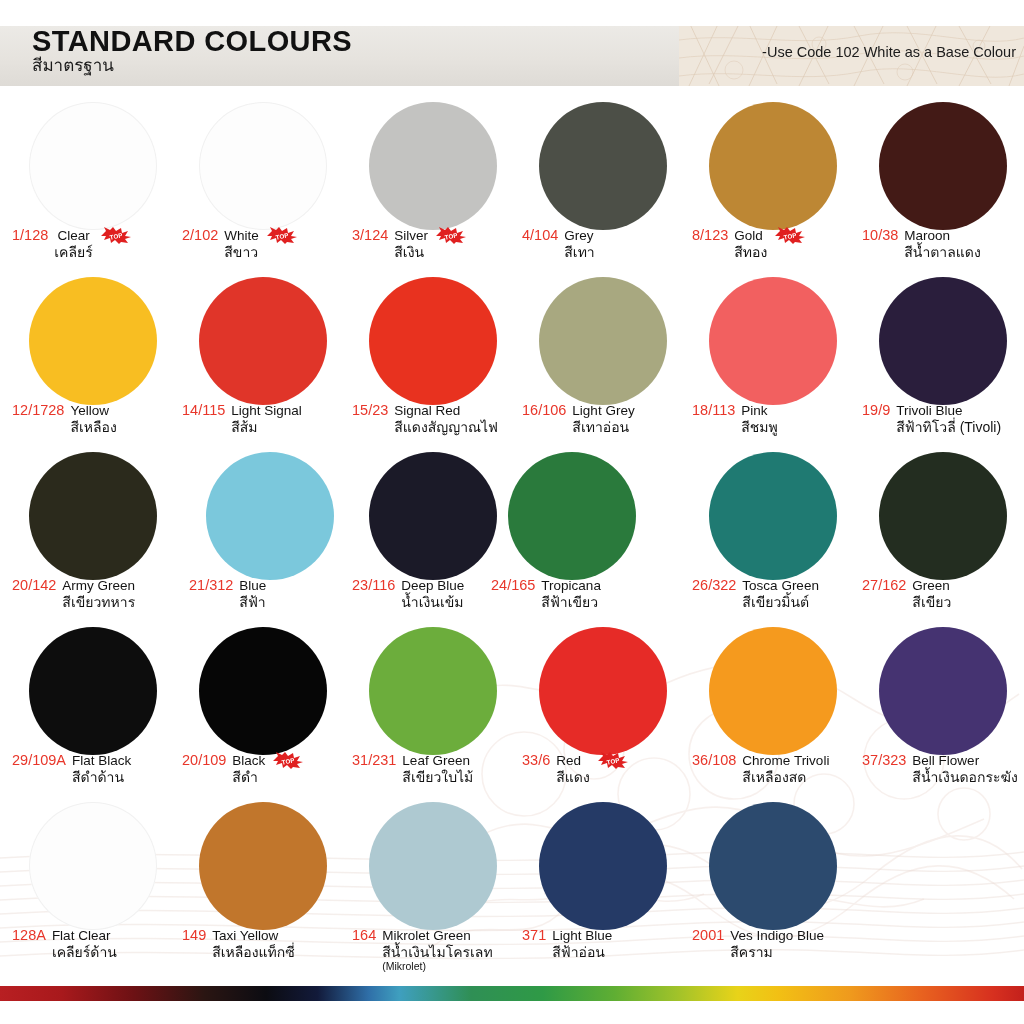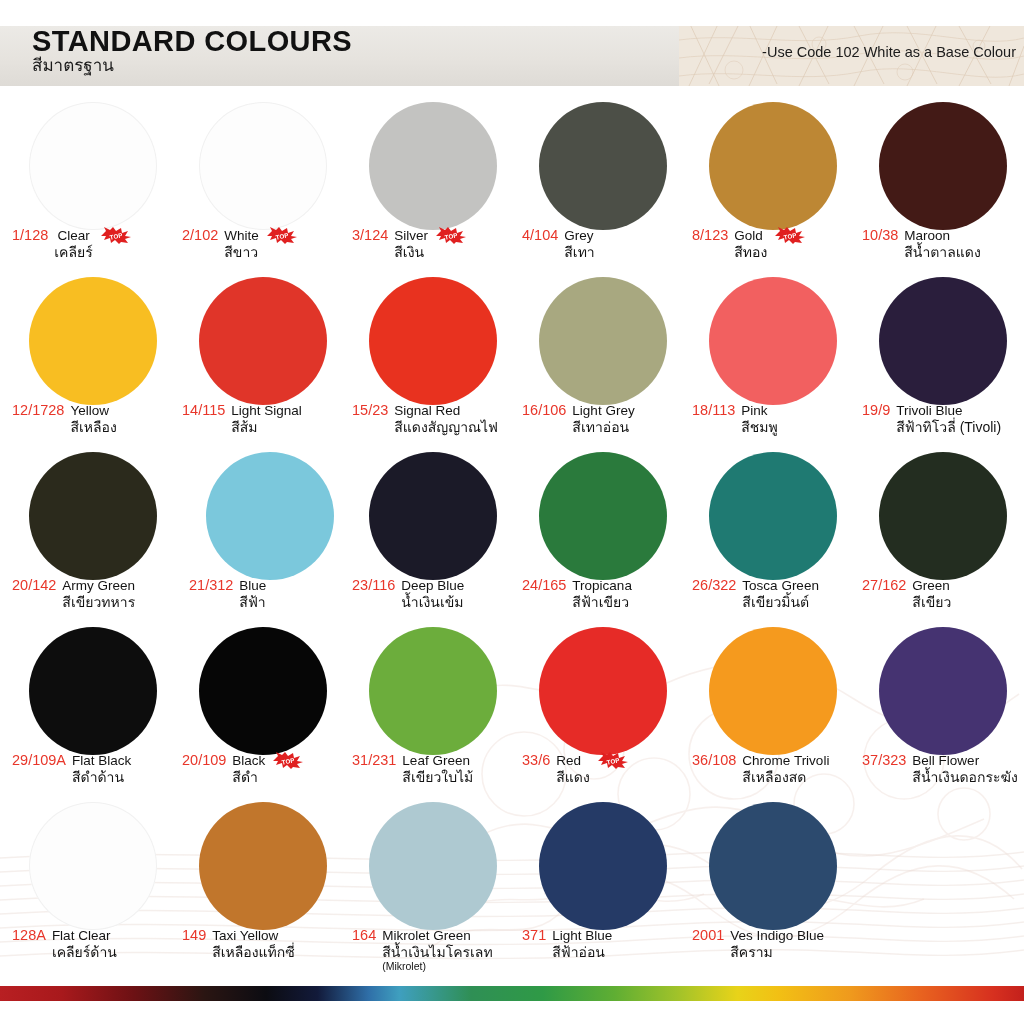--- a/index.html
+++ b/index.html
@@ -343,21 +343,21 @@
         <div class="cell" style="left: 348px;">
           <div class="swatch tex" style="background: rgb(27, 26, 40);"></div>
           <div class="label">
             <div class="code">23/116</div>
             <div class="names">
               <div class="name-en">Deep Blue</div>
               <div class="name-th">น้ำเงินเข้ม</div>
             </div>
           </div>
         </div>
-        <div class="cell" style="left: 518px;">
+        <div class="cell" style="left: 487px;">
           <div class="swatch tex" style="background: rgb(42, 122, 60);"></div>
           <div class="label">
             <div class="code">24/165</div>
             <div class="names">
               <div class="name-en">Tropicana</div>
               <div class="name-th">สีฟ้าเขียว</div>
             </div>
           </div>
         </div>
         <div class="cell" style="left: 688px;">

